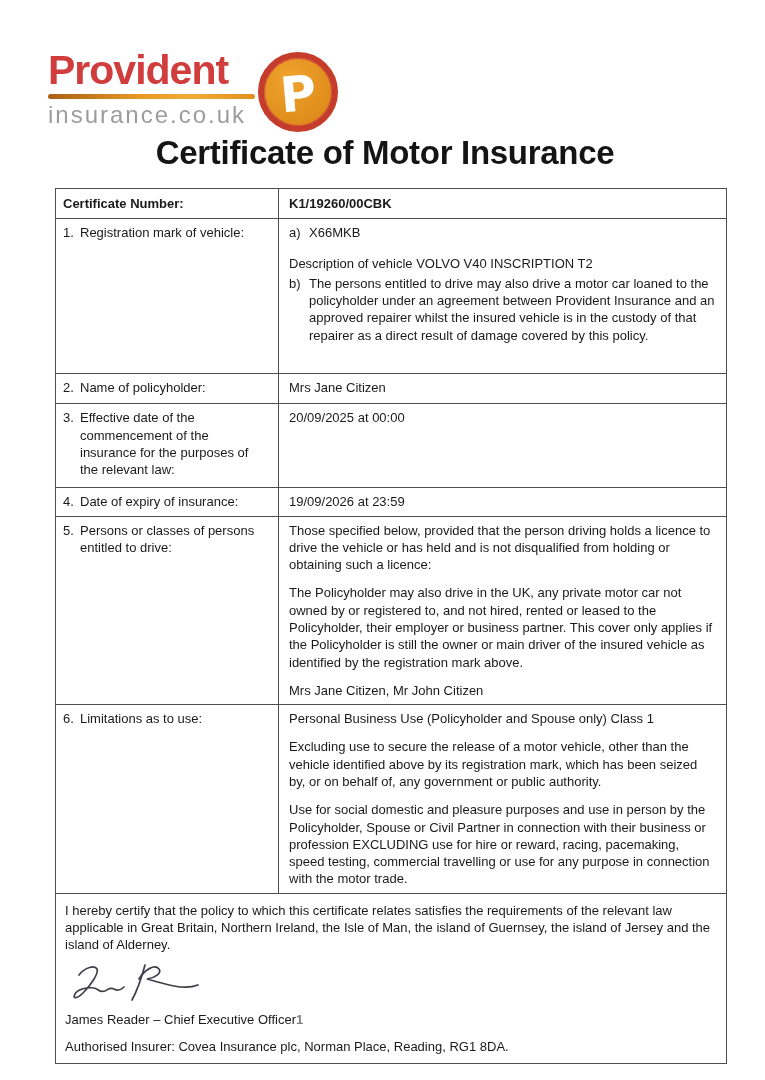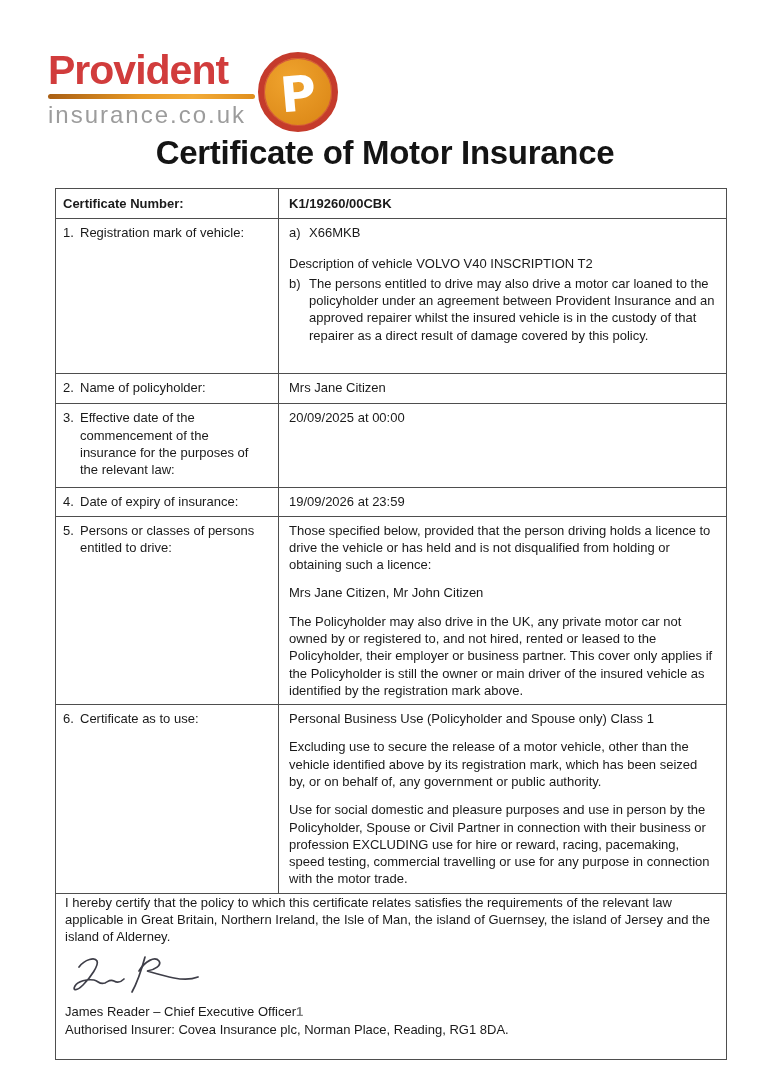--- a/index.html
+++ b/index.html
@@ -72,26 +72,26 @@
   .r5 { min-height:187px; }
   .r6 { min-height:185px; }
   .valuecell p { margin:0 0 11px 0; }
   .valuecell p:last-child { margin-bottom:0; }
   .item { display:flex; }
   .item .marker { flex:0 0 20px; }
   .item-a { margin-bottom:13px; }
   .item-desc { margin-bottom:3px; }
 
   
-  .trow.footrow { display:block; min-height:166px; padding:0 12px 8px 9px; }
+  .trow.footrow { display:block; min-height:166px; padding:8px 12px 8px 9px; }
   .certify { margin:0 0 6px 0; }
   .signature { margin:2px 0 0 4px; height:50px; }
   .sig-line { display:flex; justify-content:flex-start; align-items:baseline; margin-top:2px; }
   .page-num { color:#7f7f7f; font-weight:700; padding-right:4px; }
-  .insurer { }
+  .insurer { margin-top:9px; }
 </style>
 </head>
 <body>
 
 <div class="page">
 
   <header class="brand">
     <div class="brand-name">Provident</div>
     <div class="brand-swoosh"></div>
     <div class="brand-domain">insurance.co.uk</div>
@@ -157,29 +157,29 @@
       </div>
     </div>
 
     <div class="trow r5">
       <div class="cell labelcell">
         <span class="num">5.</span>
         <span class="label-text">Persons or classes of persons entitled to drive:</span>
       </div>
       <div class="cell valuecell">
         <p>Those specified below, provided that the person driving holds a licence to drive the vehicle or has held and is not disqualified from holding or obtaining such a licence:</p>
+        <p>The Policyholder may also drive in the UK, any private motor car not owned by or registered to, and not hired, rented or leased to the Policyholder, their employer or business partner. This cover only applies if the Policyholder is still the owner or main driver of the insured vehicle as identified by the registration mark above.</p>
         <p>Mrs Jane Citizen, Mr John Citizen</p>
-        <p>The Policyholder may also drive in the UK, any private motor car not owned by or registered to, and not hired, rented or leased to the Policyholder, their employer or business partner. This cover only applies if the Policyholder is still the owner or main driver of the insured vehicle as identified by the registration mark above.</p>
       </div>
     </div>
 
     <div class="trow r6">
       <div class="cell labelcell">
         <span class="num">6.</span>
-        <span class="label-text">Certificate as to use:</span>
+        <span class="label-text">Limitations as to use:</span>
       </div>
       <div class="cell valuecell">
         <p>Personal Business Use (Policyholder and Spouse only) Class 1</p>
         <p>Excluding use to secure the release of a motor vehicle, other than the vehicle identified above by its registration mark, which has been seized by, or on behalf of, any government or public authority.</p>
         <p>Use for social domestic and pleasure purposes and use in person by the Policyholder, Spouse or Civil Partner in connection with their business or profession EXCLUDING use for hire or reward, racing, pacemaking, speed testing, commercial travelling or use for any purpose in connection with the motor trade.</p>
       </div>
     </div>
 
     <div class="trow footrow">
       <p class="certify">I hereby certify that the policy to which this certificate relates satisfies the requirements of the relevant law applicable in Great Britain, Northern Ireland, the Isle of Man, the island of Guernsey, the island of Jersey and the island of Alderney.</p>

